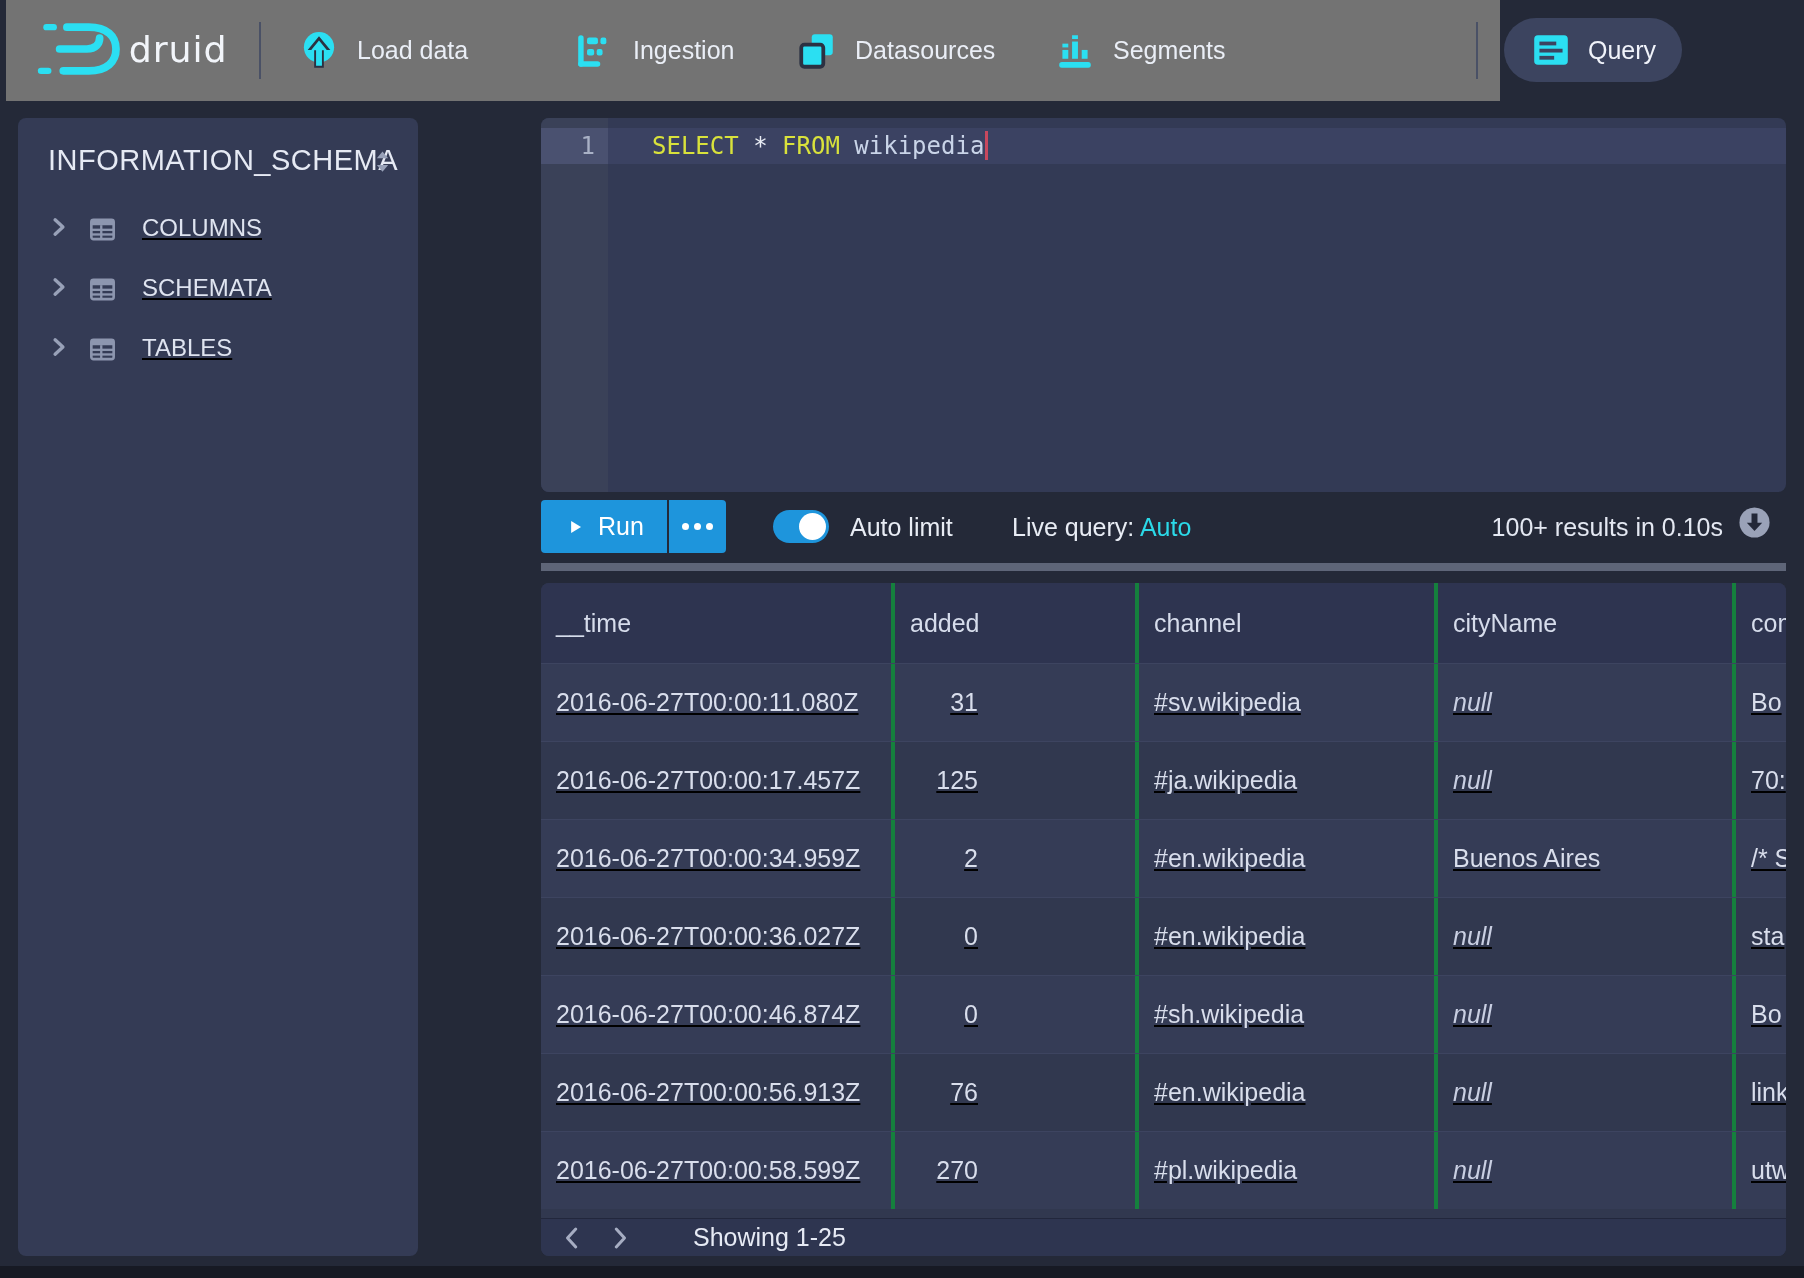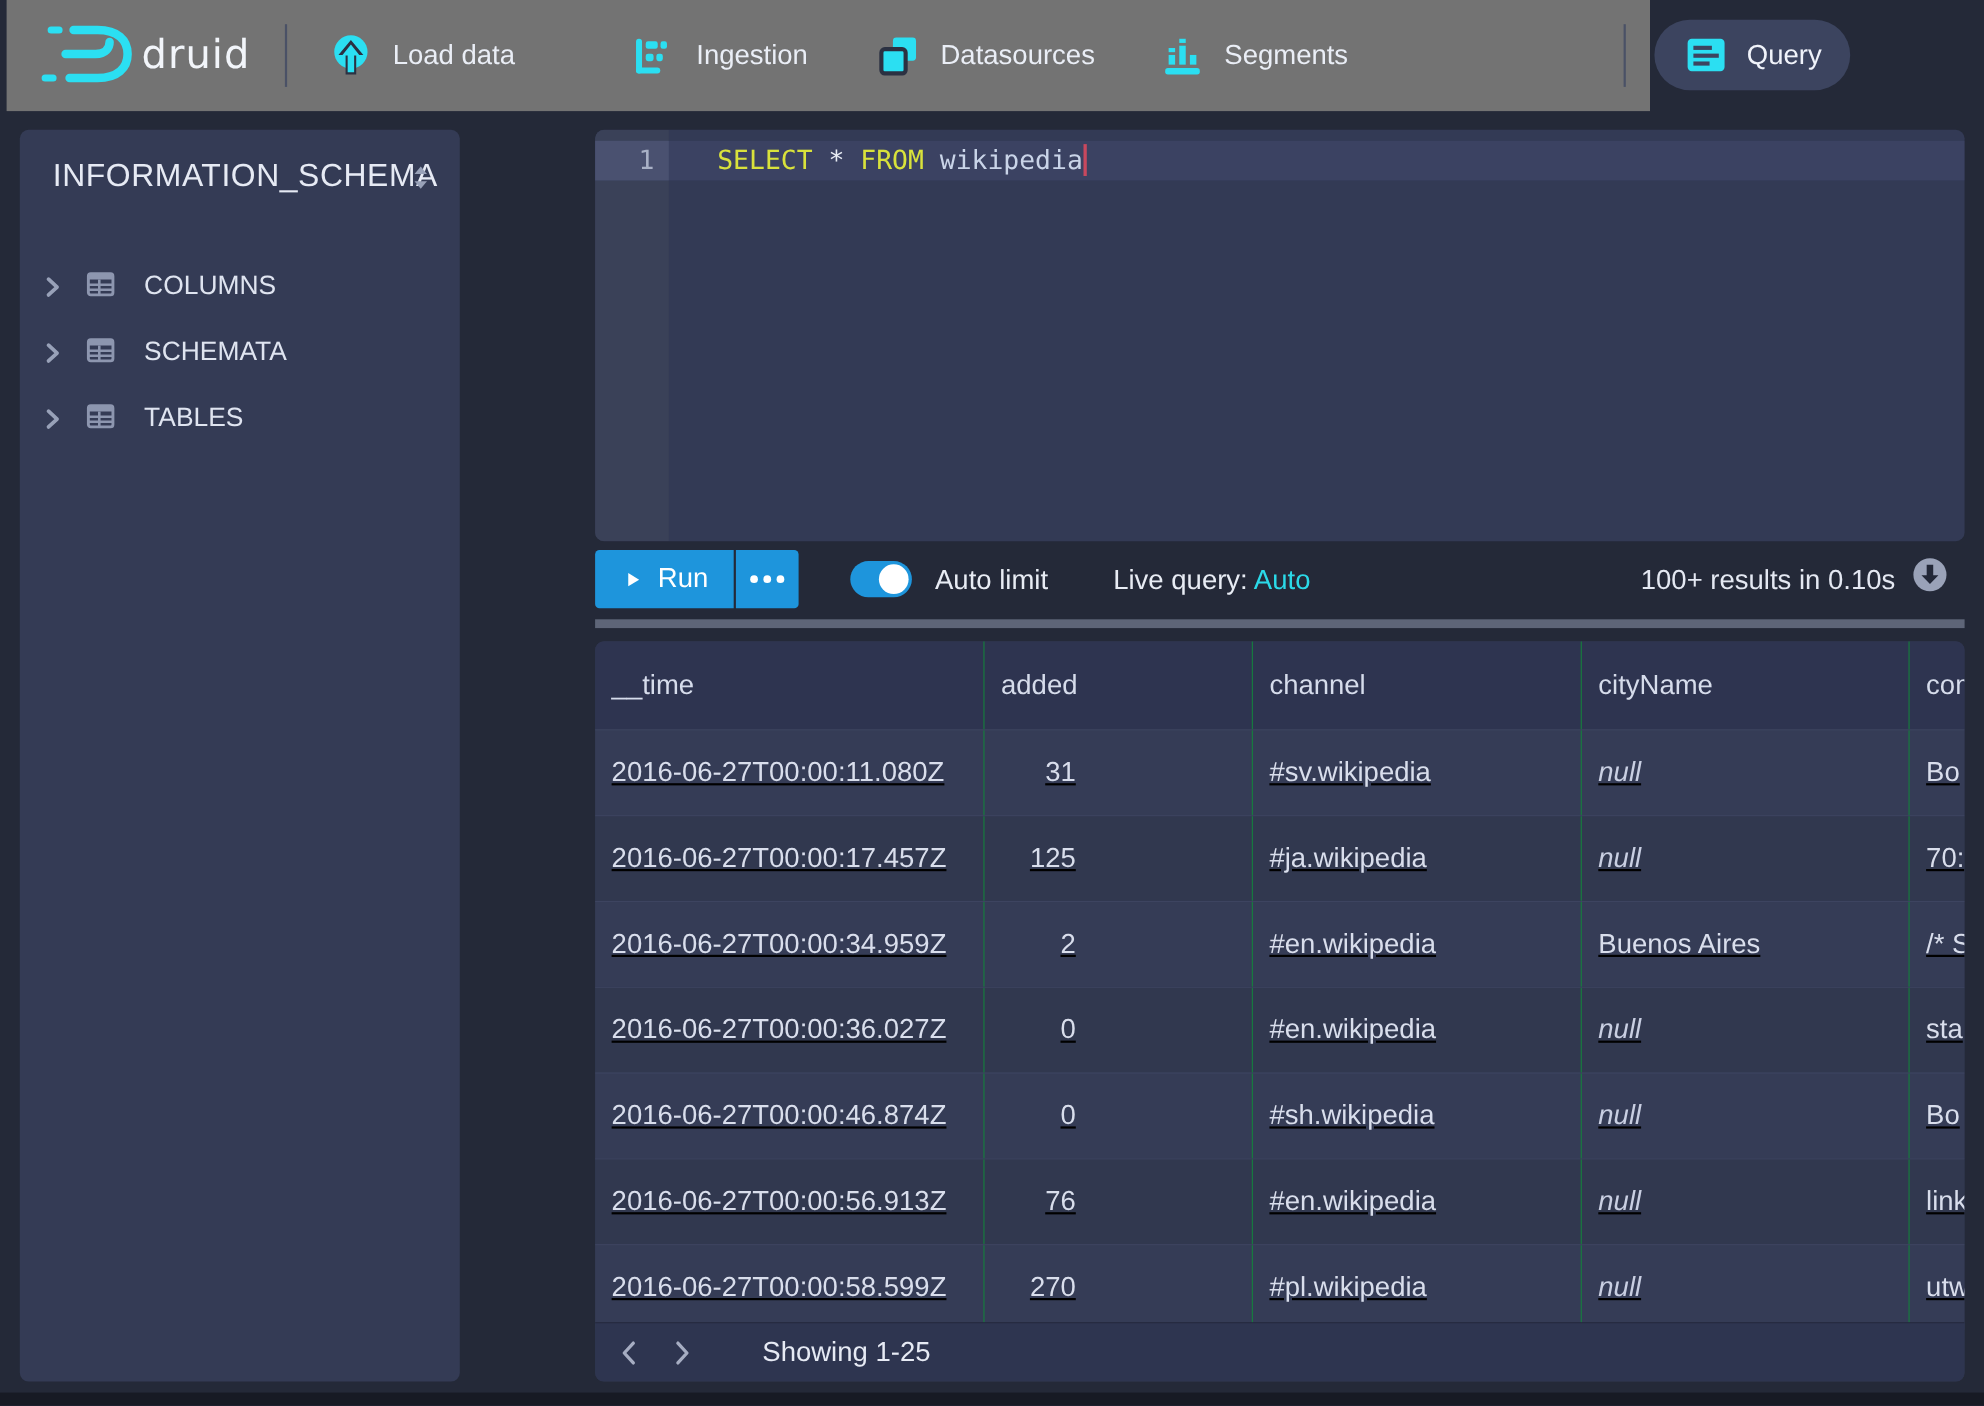--- a/index.html
+++ b/index.html
@@ -26,21 +26,21 @@
   .qbg{fill:#3C445F;}
   .nav-pill{position:absolute;left:1498px;top:18px;width:178px;height:64px;border-radius:32px;background:#3C445F;display:flex;align-items:center;justify-content:center;gap:16px;cursor:pointer;}
   .nav-pill .nicon{width:42px;height:42px;}
   .nav-pill .nlabel{font-size:25px;color:#F0F3FA;}
 
   
   .sidebar{position:absolute;left:18px;top:118px;width:400px;height:1138px;background:#343B55;border-radius:8px;}
   .sidebar-title{position:absolute;left:30px;top:26px;font-size:29px;color:#E6EAF4;letter-spacing:.5px;}
   .sidebar-sort{position:absolute;right:22px;top:30px;width:27px;height:27px;cursor:pointer;}
   .tree{position:absolute;left:0;top:96px;width:100%;}
-  .tree-item{height:60px;display:flex;align-items:flex-end;padding-left:17px;gap:14px;cursor:pointer;}
+  .tree-item{height:60px;display:flex;align-items:flex-start;padding-left:28px;gap:14px;cursor:pointer;text-decoration:underline;}
   .tree-item .chev{width:26px;height:26px;}
   .tree-item .ticon{width:31px;height:31px;margin-left:1px;}
   .tree-item .tlabel{font-size:24px;color:#DFE4F0;margin-left:10px;}
 
   
   .editor{position:absolute;left:541px;top:118px;width:1245px;height:374px;background:#333A55;border-radius:8px;overflow:hidden;cursor:text;}
   .gutter{position:absolute;left:0;top:0;width:67px;height:100%;background:#3A4158;}
   .active-line{position:absolute;left:0;top:10px;width:100%;height:36px;background:#3B4262;}
   .active-gutter{position:absolute;left:0;top:10px;width:67px;height:36px;background:#4A5170;}
   .line-no{position:absolute;left:0;top:14px;width:67px;text-align:right;padding-right:13px;font-family:"DejaVu Sans Mono",monospace;font-size:24px;color:#A9B1C6;}
@@ -64,26 +64,26 @@
   .download{position:absolute;left:1737px;top:505px;width:35px;height:35px;cursor:pointer;}
   .splitter{position:absolute;left:541px;top:563px;width:1245px;height:8px;background:#5E6578;cursor:row-resize;}
 
   
   .results{position:absolute;left:541px;top:583px;width:1245px;height:673px;background:#31384F;border-radius:8px;overflow:hidden;}
   .thead,.trow{display:grid;grid-template-columns:354px 244px 299px 298px 1fr;}
   .thead{height:80px;background:#2E3450;}
   .trow{height:78px;border-top:1px solid #3D4460;text-decoration:underline;}
   .trow.odd{background:#353C56;}
   .trow.even{background:#31384F;}
-  .tcell{display:flex;align-items:center;padding-left:15px;overflow:hidden;white-space:nowrap;font-size:25px;color:#D9DEEC;border-right:1px solid #15803d;}
+  .tcell{display:flex;align-items:center;padding-left:15px;overflow:hidden;white-space:nowrap;font-size:25px;color:#D9DEEC;border-right:4px solid #15803d;}
   .tcell:last-child{border-right:none;}
   .thead .tcell{color:#D6DCEB;cursor:pointer;}
   .cell-added .num{display:inline-block;width:68px;text-align:right;}
   .null-val{font-style:italic;color:#C9CFE2;}
-  .pagination{position:absolute;left:0;bottom:0;width:100%;height:54px;background:#2E3550;border-top:1px solid rgba(0,0,0,.25);display:flex;align-items:center;}
+  .pagination{position:absolute;left:0;bottom:0;width:100%;height:38px;background:#2E3550;border-top:1px solid rgba(0,0,0,.25);display:flex;align-items:center;}
   .page-btn{width:34px;height:34px;margin-left:14px;display:flex;align-items:center;justify-content:center;background:none;border:none;cursor:pointer;}
   .page-btn svg{width:30px;height:30px;}
   .showing{margin-left:56px;font-size:25px;color:#E6EAF4;}
 
   .bottom-strip{position:absolute;left:0;top:1266px;width:1804px;height:12px;background:#171A24;}
 </style>
 </head>
 <body>
 
 <div id="app">

